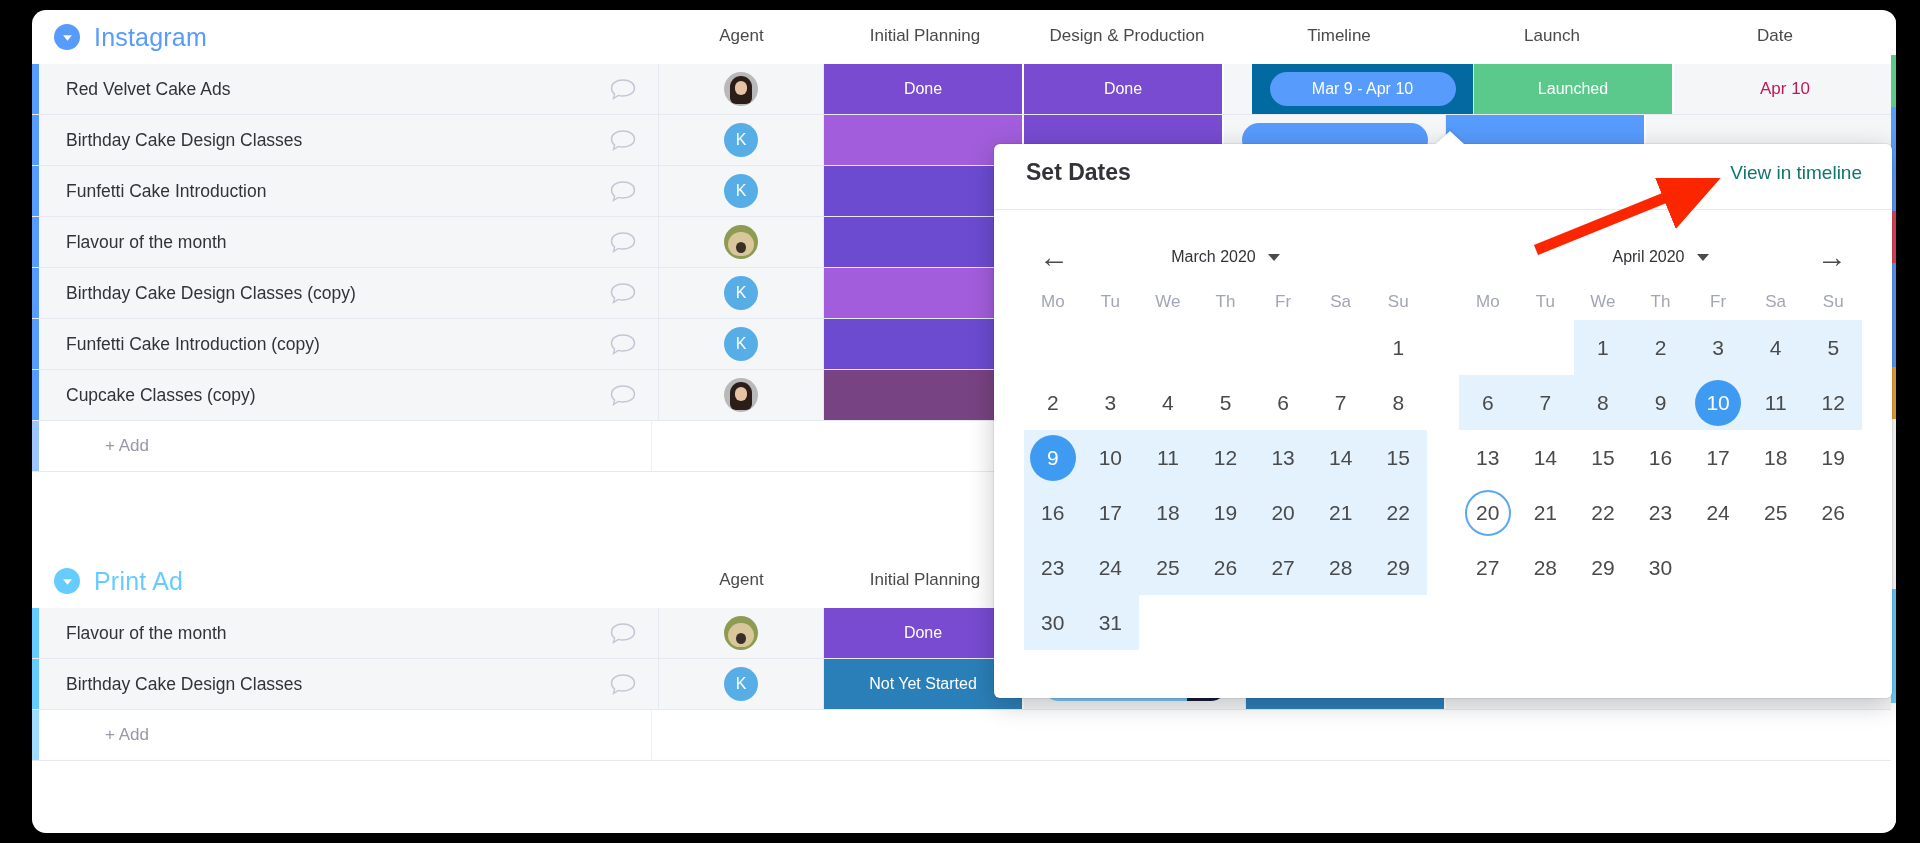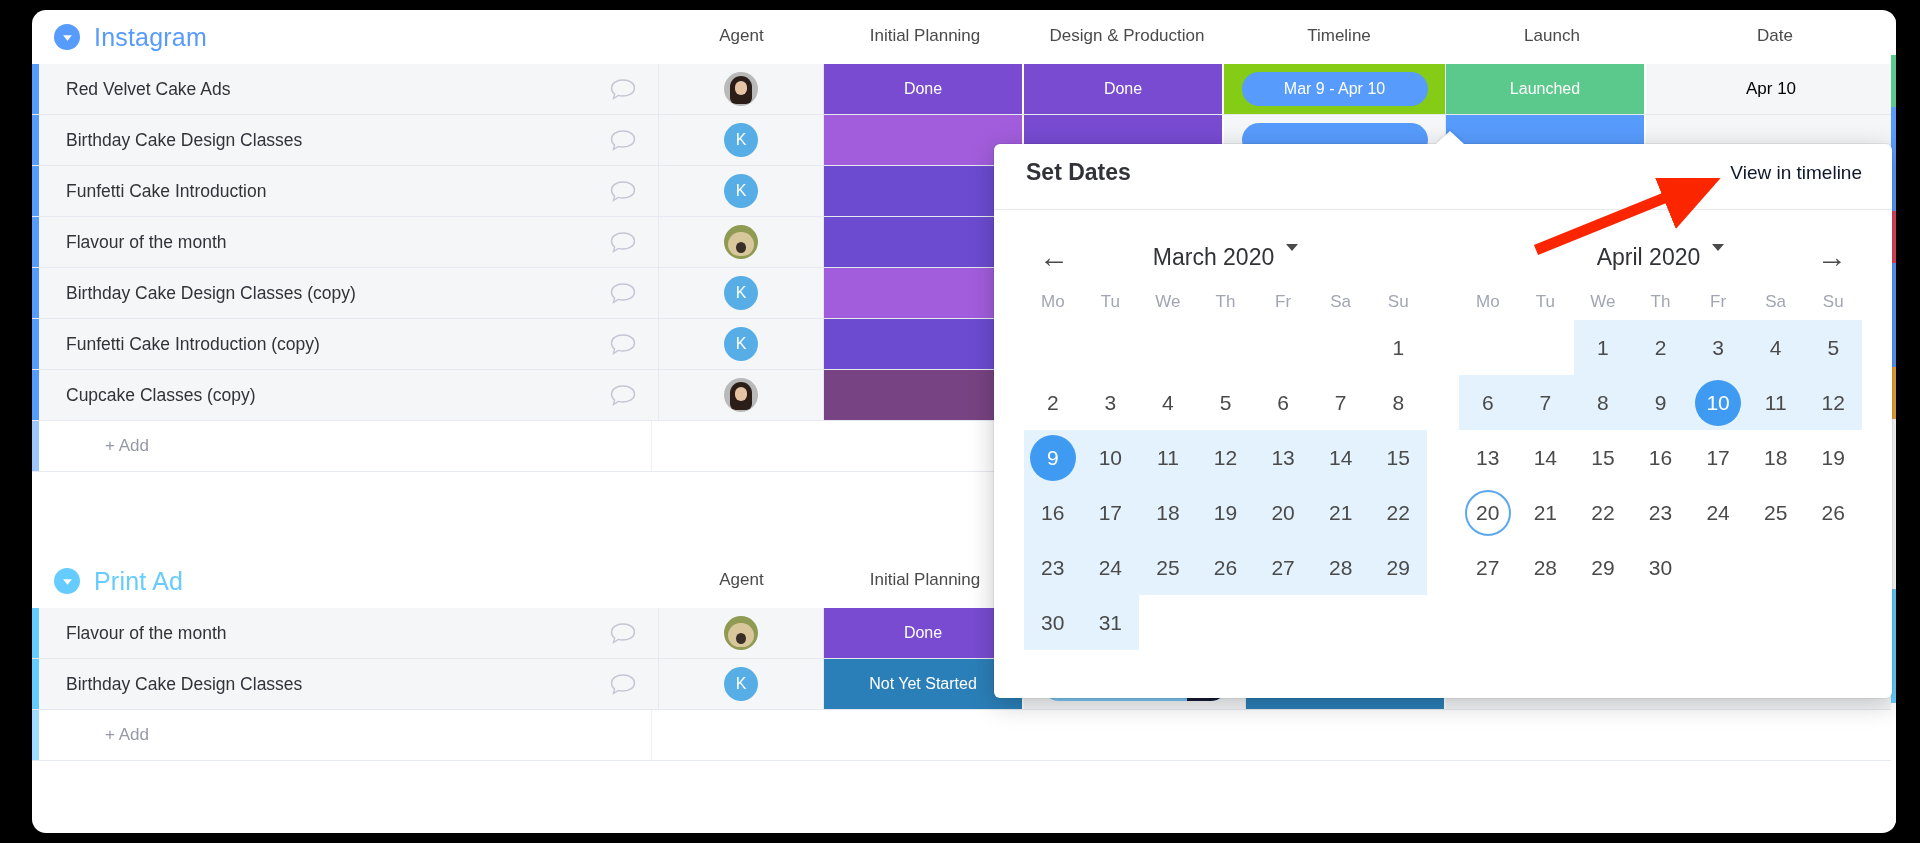--- a/index.html
+++ b/index.html
@@ -123,23 +123,23 @@
   }
   .tl-pill .tl-dark {
     position: absolute; right: 0; top: 0; bottom: 0;
     background: #181b34; border-radius: 0 17px 17px 0;
   }
   .tl-pill .tl-label { position: relative; z-index: 2; }
   .cell-date {
     flex: 1 1 auto;
     display: flex; align-items: center; justify-content: center;
     background: #f5f6f8;
-    font-size: 17px; color: #000000;
-  }
-  .row.sel .cell-timeline { background: #84cc16; }
+    font-size: 17px; color: #be185d;
+  }
+  .row.sel .cell-timeline { background: #0369a1; margin-left: 28px; }
 
   .addrow {
     display: flex; height: 51px; background: #fff;
     border-bottom: 1px solid #e6e9ef;
   }
   .addrow .colorbar { width: 7px; flex: 0 0 7px; background: #9fc5fd; }
   .addrow .txt {
     display: flex; align-items: center;
     padding-left: 66px; font-size: 17px; color: #9699a6;
     flex: 0 0 613px;
@@ -171,36 +171,36 @@
     border-bottom: 13px solid #fff;
     filter: drop-shadow(0 -2px 1px rgba(0,0,0,.07));
   }
   .popup-head {
     height: 66px; display: flex; align-items: center;
     justify-content: space-between;
     padding: 0 30px 8px 32px;
     border-bottom: 1px solid #e6e9ef;
   }
   .popup-title { font-size: 23px; font-weight: bold; color: #323338; }
-  .popup-link { font-size: 19px; color: #0f172a; cursor: pointer; }
+  .popup-link { font-size: 19px; color: #0f766e; cursor: pointer; }
 
   .cals { display: flex; padding: 18px 14px 0 14px; }
   .cal { flex: 1 1 50%; padding: 0 16px; }
   .cal-head {
     height: 58px; display: flex; align-items: center;
     justify-content: space-between;
   }
   .nav-arrow {
     font-size: 30px; color: #4a4a4a; width: 60px; text-align: center;
     cursor: pointer; line-height: 1;
   }
   .nav-arrow.ghost { visibility: hidden; }
   .mon {
-    font-size: 23px; color: #323338;
-    display: flex; gap: 12px;
+    font-size: 16px; color: #323338;
+    display: flex; align-items: center; gap: 12px;
     cursor: pointer;
   }
   .mon .tri {
     width: 0; height: 0; border-left: 6px solid transparent;
     border-right: 6px solid transparent; border-top: 7px solid #4a4a4a;
   }
   .dow { display: flex; margin-top: 6px; }
   .dow span {
     flex: 1 1 0; text-align: center; font-size: 17px; color: #a2a6b3;
     padding-bottom: 8px;

